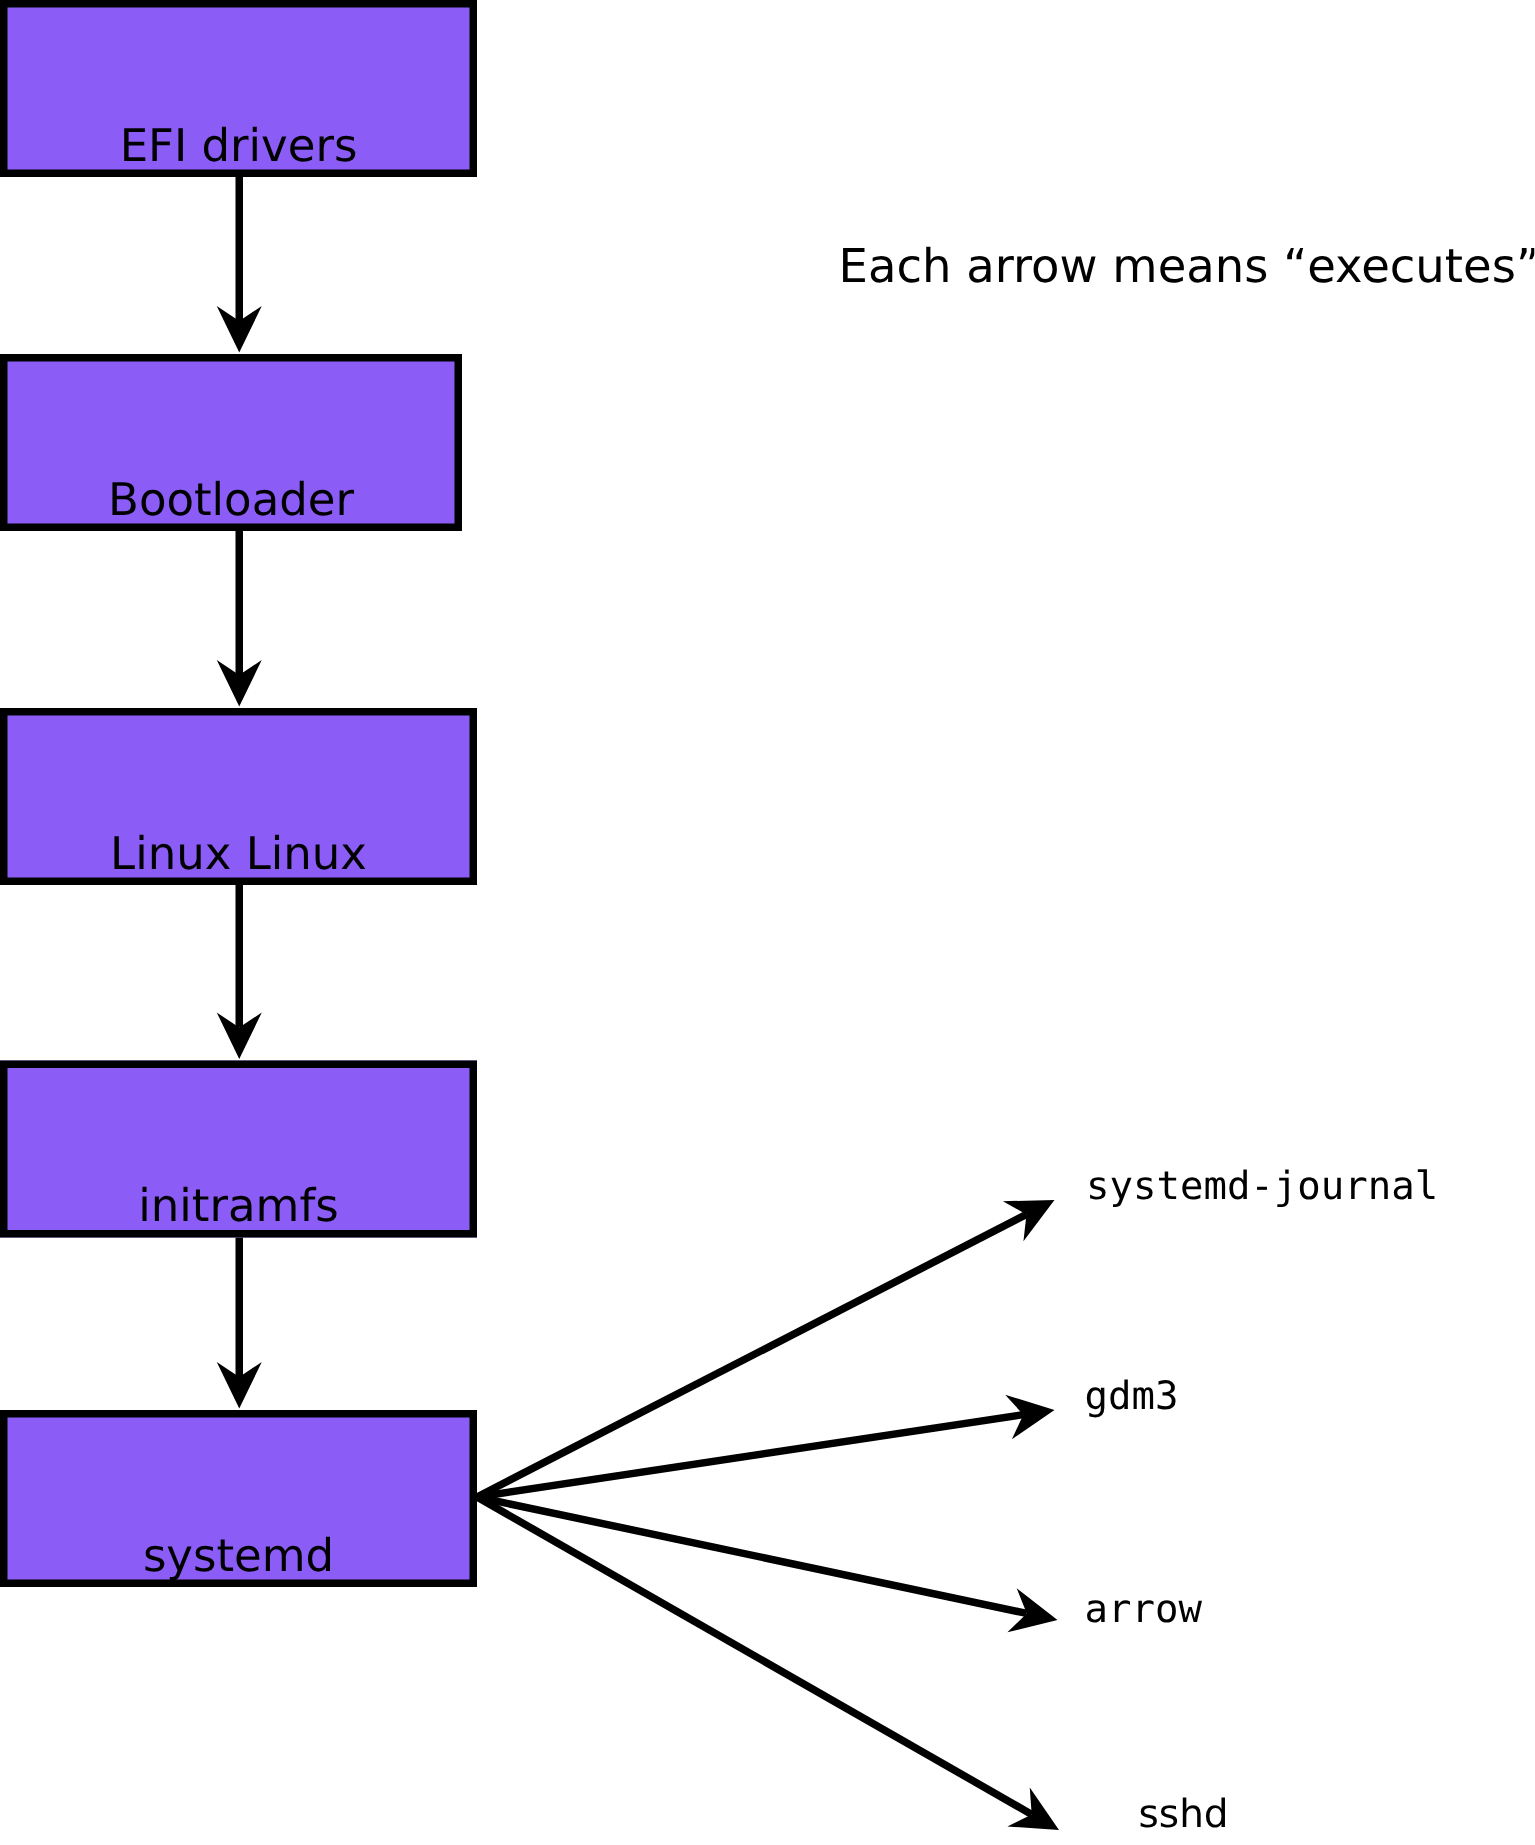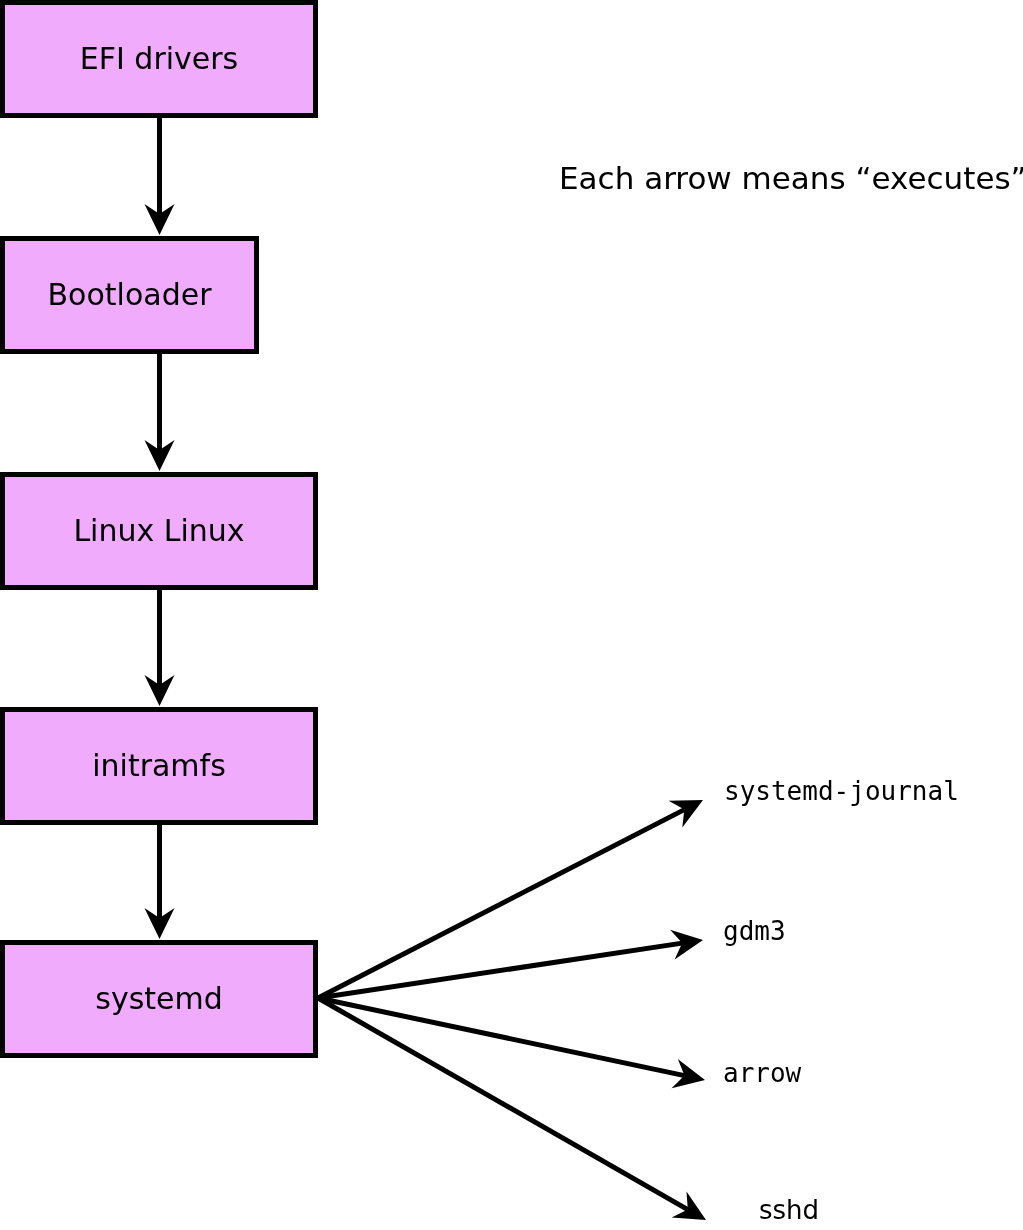--- a/index.html
+++ b/index.html
@@ -15,23 +15,23 @@
   #edges {
     position: absolute;
     left: 0; top: 0;
     width: 1023px; height: 1230px;
     pointer-events: none;
   }
   .node {
     position: absolute;
     box-sizing: border-box;
     border: 5px solid #000000;
-    background: #f0abfc;
+    background: #8b5cf6;
     display: flex;
-    align-items: center;
+    align-items: flex-end;
     justify-content: center;
     font-size: 30px;
     line-height: 1;
   }
   .annotation {
     position: absolute;
     font-size: 31px;
     line-height: 1;
     white-space: nowrap;
   }
@@ -79,21 +79,21 @@
       </g>
       <g>
         <line x1="318" y1="998" x2="687.8" y2="1209.6" stroke="#000000" stroke-width="5"></line>
         <polygon points="706.0,1220.0 671.6,1217.6 687.8,1209.6 686.5,1191.6" fill="#000000"></polygon>
       </g>
     </svg>
 
   <div class="node" style="left: 0px; top: 0px; width: 318px; height: 118px;">
     <span>EFI drivers</span>
   </div>
-  <div class="node" style="left: 0px; top: 236px; width: 259px; height: 118px;">
+  <div class="node" style="left: 0px; top: 236px; width: 308px; height: 118px;">
     <span>Bootloader</span>
   </div>
   <div class="node" style="left: 0px; top: 472px; width: 318px; height: 118px;">
     <span>Linux Linux</span>
   </div>
   <div class="node" style="left: 0px; top: 707px; width: 318px; height: 118px;">
     <span>initramfs</span>
   </div>
   <div class="node" style="left: 0px; top: 940px; width: 318px; height: 118px;">
     <span>systemd</span>

